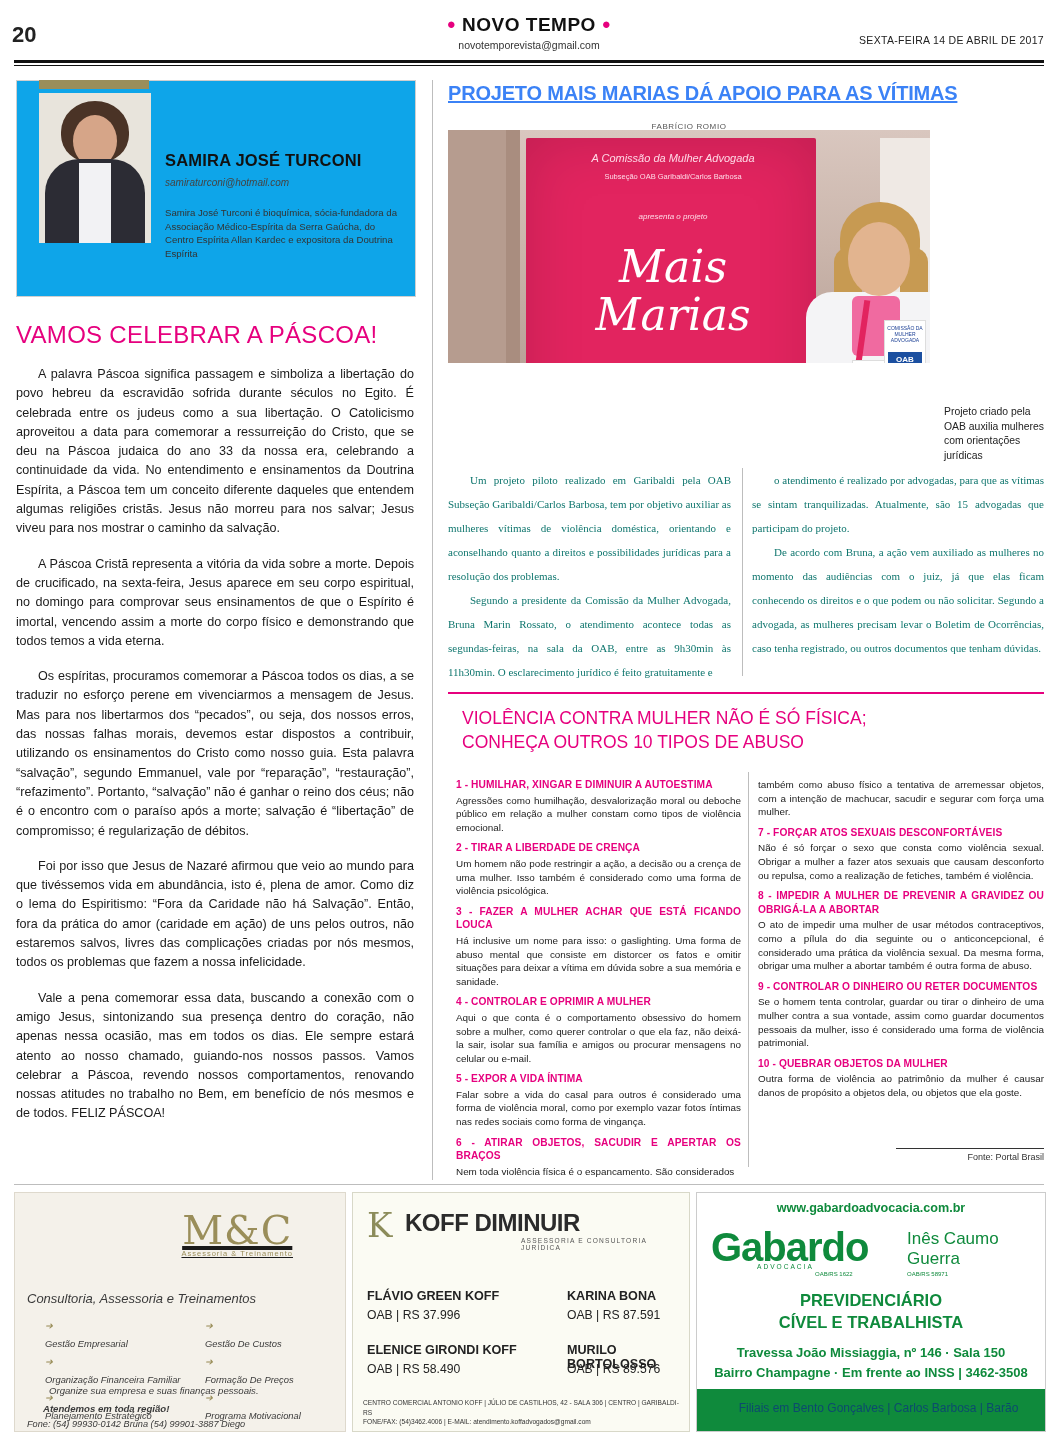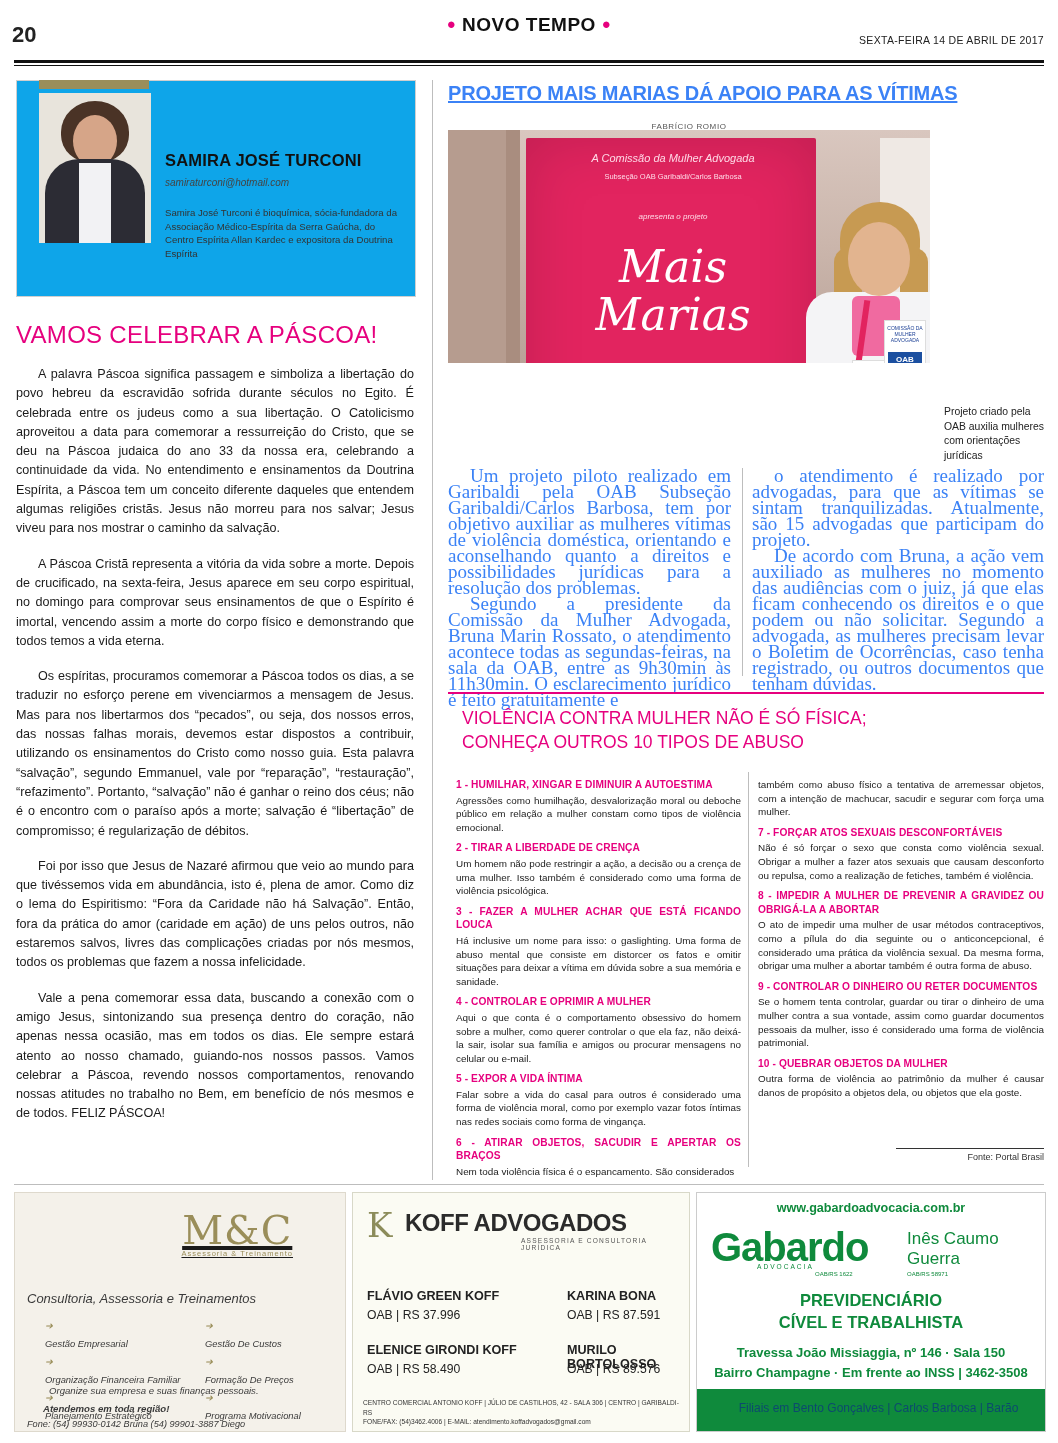--- a/index.html
+++ b/index.html
@@ -67,21 +67,21 @@
   .ph-person-top{position:absolute;left:404px;top:166px;width:48px;height:60px;background:#f06aa0;border-radius:6px;}
   .ph-lanyard{position:absolute;left:412px;top:170px;width:6px;height:62px;background:#e2245f;transform:rotate(8deg);}
   .ph-badge{position:absolute;left:404px;top:230px;width:34px;height:26px;background:#fff;border:1px solid #ddd;}
   .ph-right-panel{position:absolute;left:432px;top:8px;width:50px;height:300px;background:#efe9e4;}
   .ph-logo{position:absolute;left:436px;top:190px;width:42px;height:56px;background:#fff;border:1px solid #ddd;font-size:5px;color:#1b3f94;text-align:center;padding-top:4px;box-sizing:border-box;}
   .ph-oab{position:absolute;left:440px;top:222px;width:34px;height:16px;background:#1b4fa0;color:#fff;font-size:8px;font-weight:bold;text-align:center;line-height:16px;}
 
   .photo-caption{position:absolute;left:944px;top:405px;width:100px;font-size:10.4px;line-height:14.5px;color:#222;}
 
   
-  .art-col{position:absolute;font-family:"Liberation Serif", serif;font-size:19px;line-height:16px;text-align:justify;color:#3b82f6;}
+  .art-col{position:absolute;font-family:"Liberation Serif", serif;font-size:11px;line-height:24px;text-align:justify;color:#0f766e;}
   .art-col p{margin:0;text-indent:22px;}
   #art-c1{left:448px;top:468px;width:283px;}
   #art-c2{left:752px;top:468px;width:292px;}
 
   
   .vbox{position:absolute;left:448px;top:692px;width:596px;height:480px;}
   .vbox-top{position:absolute;left:0;top:0;width:596px;height:2px;background:#e6007e;}
   .vbox-title{position:absolute;left:14px;top:14px;width:560px;font-size:17.5px;color:#e6007e;line-height:24px;}
   .v-col{position:absolute;font-size:9.9px;line-height:13.6px;color:#222;text-align:justify;}
   #v-c1{left:456px;top:778px;width:285px;}
@@ -136,20 +136,21 @@
 <body>
 
 <div class="masthead">
   <div class="page-num">20</div>
   <div class="mast-center">
     <div class="mast-title">
       <span class="mast-dot">●</span>
       <span>NOVO TEMPO</span>
       <span class="mast-dot">●</span>
     </div>
+    <div class="mast-mail">novotemporevista@gmail.com</div>
   </div>
   <div class="mast-date">SEXTA-FEIRA 14  DE ABRIL DE 2017</div>
 </div>
 <div class="rule-thick"></div>
 <div class="rule-thin"></div>
 
 <div class="vrule" style="left:432px;top:80px;height:1100px;"></div>
 <div class="vrule" style="left:742px;top:468px;height:208px;"></div>
 <div class="vrule" style="left:748px;top:772px;height:395px;"></div>
 
@@ -297,21 +298,21 @@
         </span>
       </div>
   </div>
   <div class="ad1-foot1">Organize sua empresa e suas finanças pessoais.</div>
   <div class="ad1-foot2">Atendemos em toda região!</div>
   <div class="ad1-foot3">Fone: (54) 99930-0142 Bruna (54) 99901-3887 Diego</div>
 </div>
 
 <div class="ad2">
   <div class="ad2-k">K</div>
-  <div class="ad2-logo" style="left:52px;top:16px;">KOFF ADVOGADOS</div>
+  <div class="ad2-logo" style="left:52px;top:16px;">KOFF DIMINUIR</div>
   <div class="ad2-sub" style="left:168px;">ASSESSORIA E CONSULTORIA JURÍDICA</div>
 
   <div class="ad2-name" style="left:14px;top:96px;">FLÁVIO GREEN KOFF</div>
   <div class="ad2-oab" style="left:14px;top:115px;">OAB | RS 37.996</div>
   <div class="ad2-name" style="left:214px;top:96px;">KARINA BONA</div>
   <div class="ad2-oab" style="left:214px;top:115px;">OAB | RS 87.591</div>
 
   <div class="ad2-name" style="left:14px;top:150px;">ELENICE GIRONDI KOFF</div>
   <div class="ad2-oab" style="left:14px;top:169px;">OAB | RS 58.490</div>
   <div class="ad2-name" style="left:214px;top:150px;">MURILO BORTOLOSSO</div>

